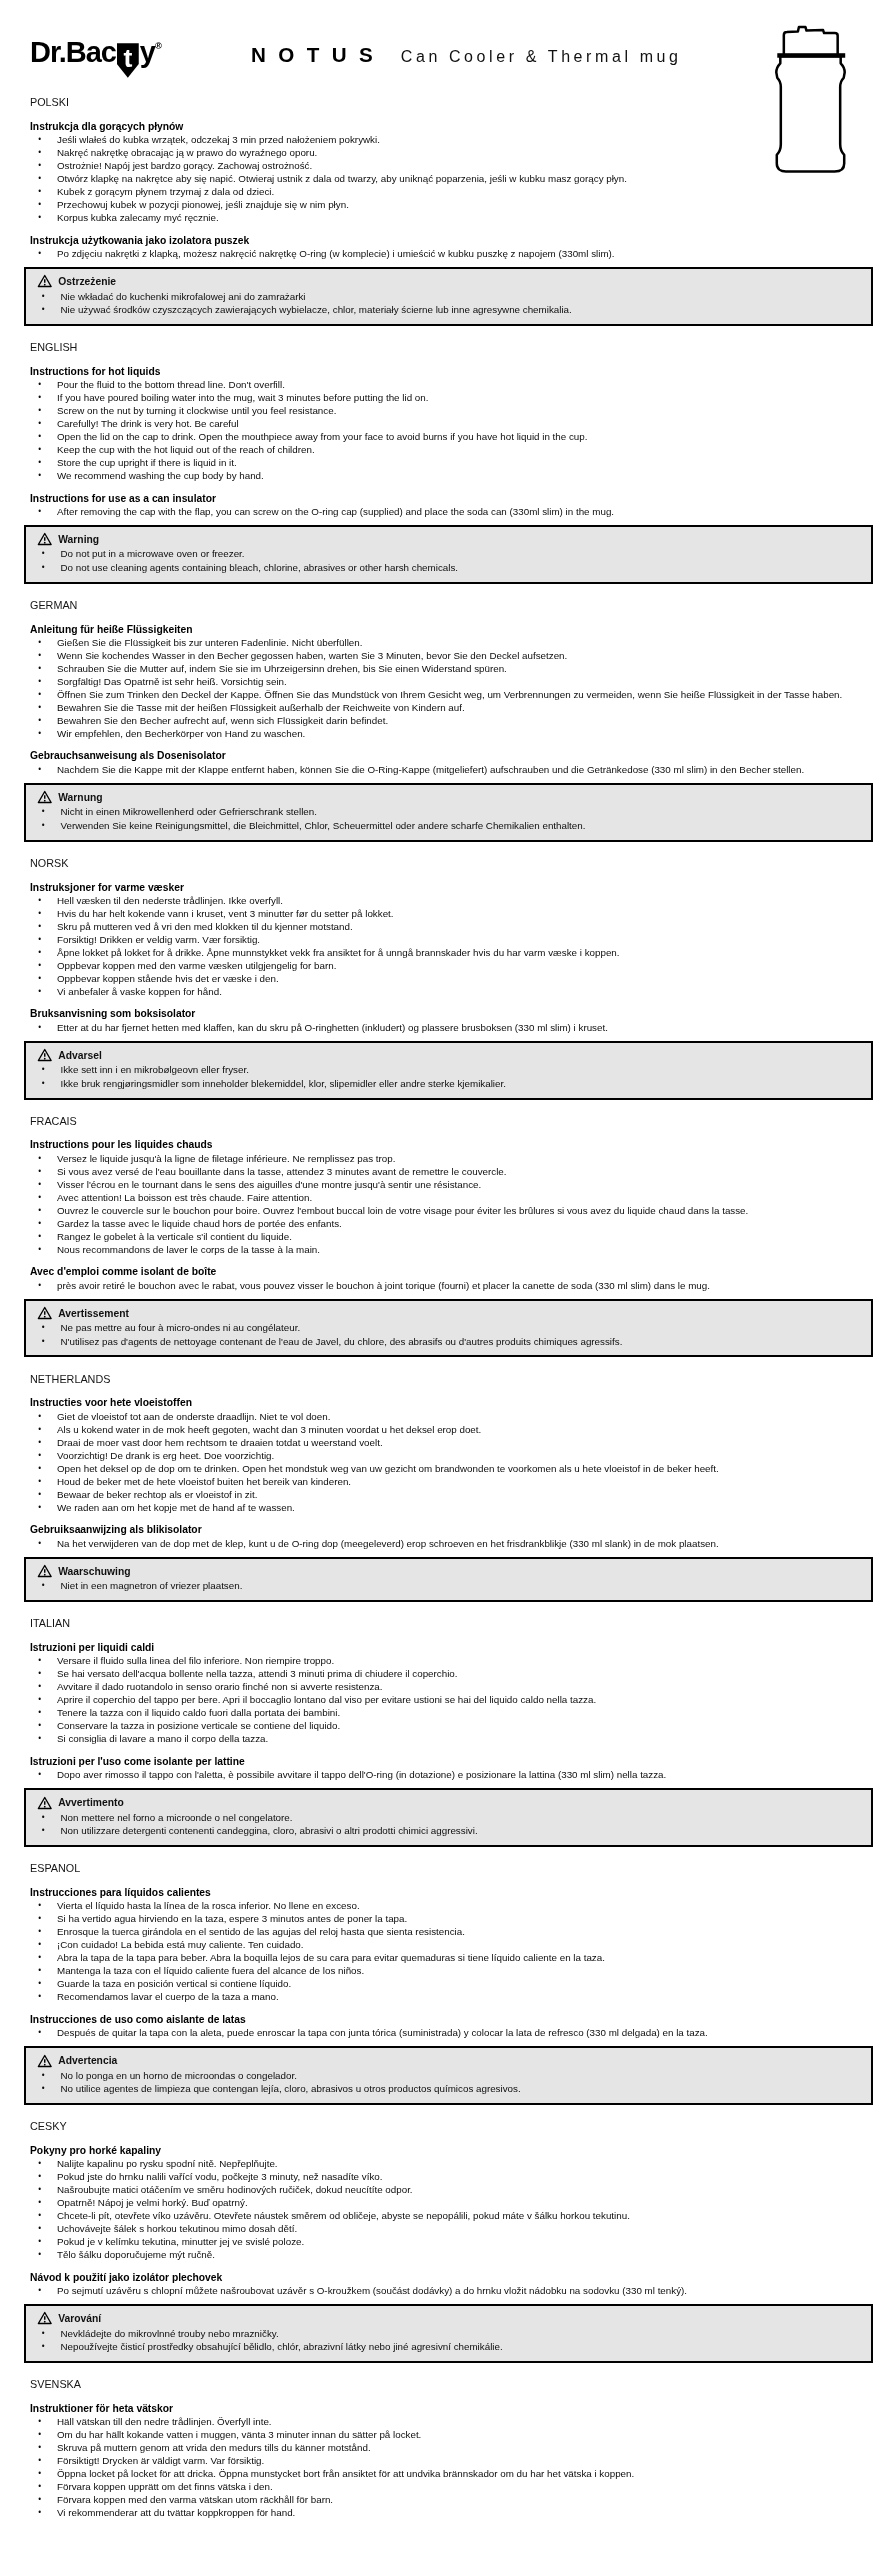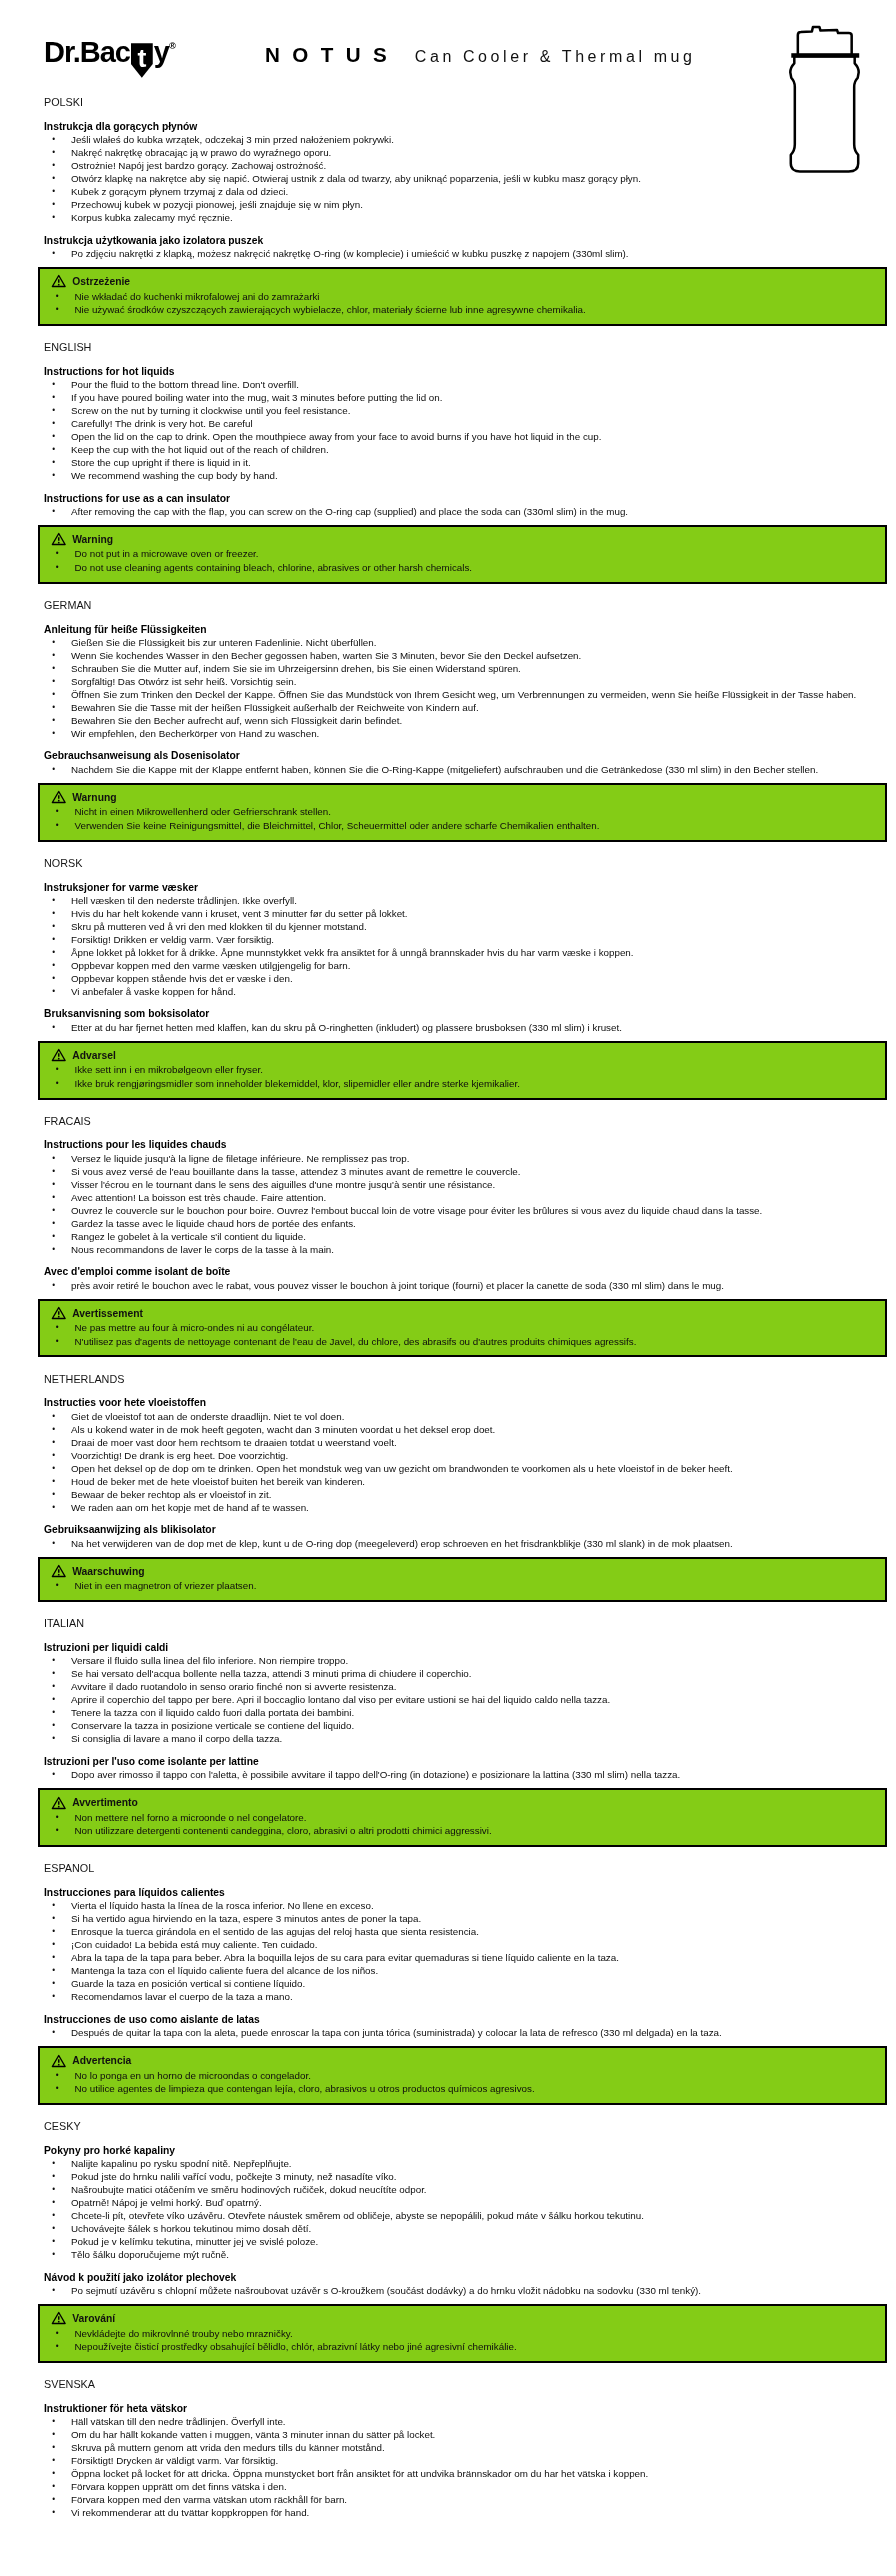--- a/index.html
+++ b/index.html
@@ -13,21 +13,21 @@
     overflow: hidden;
     font-family: "Liberation Sans", "DejaVu Sans", sans-serif;
     color: #101010;
   }
   .page {
     position: relative;
     width: 896px;
     height: 2296px;
     background: #ffffff;
     box-sizing: border-box;
-    padding: 36px 25px 0 44px;
+    padding: 36px 25px 0 30px;
   }
 
   
   .doc-header {
     position: relative;
     height: 49px;
     white-space: nowrap;
   }
   .brand {
     display: inline-block;
@@ -123,21 +123,21 @@
 
   
   .warning-box {
     border: 2.1px solid #000;
     border-top-width: 2.6px;
     border-bottom-width: 2.6px;
     margin: 7.2px 0 0 -5.7px;
     width: 849px;
     box-sizing: border-box;
     padding: 4.1px 10.3px 6.2px 7.2px;
-    background: #84cc16;
+    background: #e5e5e5;
   }
   .warning-head {
     display: flex;
     align-items: center;
     gap: 6.2px;
     margin: 1px 0 2.1px 3.1px;
   }
   .warning-title {
     font-size: 10.3px;
     font-weight: 700;
@@ -231,21 +231,21 @@
     </div>
   </section>
 
   <section class="lang-section">
     <div class="lang-label">GERMAN</div>
     <h2 class="sec-heading hot-title">Anleitung für heiße Flüssigkeiten</h2>
     <ul class="blist hot-list">
           <li>Gießen Sie die Flüssigkeit bis zur unteren Fadenlinie. Nicht überfüllen.</li>
           <li>Wenn Sie kochendes Wasser in den Becher gegossen haben, warten Sie 3 Minuten, bevor Sie den Deckel aufsetzen.</li>
           <li>Schrauben Sie die Mutter auf, indem Sie sie im Uhrzeigersinn drehen, bis Sie einen Widerstand spüren.</li>
-          <li>Sorgfältig! Das Otwórz ist sehr heiß. Vorsichtig sein.</li>
+          <li>Sorgfältig! Das Opatrně ist sehr heiß. Vorsichtig sein.</li>
           <li>Öffnen Sie zum Trinken den Deckel der Kappe. Öffnen Sie das Mundstück von Ihrem Gesicht weg, um Verbrennungen zu vermeiden, wenn Sie heiße Flüssigkeit in der Tasse haben.</li>
           <li>Bewahren Sie die Tasse mit der heißen Flüssigkeit außerhalb der Reichweite von Kindern auf.</li>
           <li>Bewahren Sie den Becher aufrecht auf, wenn sich Flüssigkeit darin befindet.</li>
           <li>Wir empfehlen, den Becherkörper von Hand zu waschen.</li>
         </ul>
     <h2 class="sec-heading can-title">Gebrauchsanweisung als Dosenisolator</h2>
     <ul class="blist can-list">
           <li>Nachdem Sie die Kappe mit der Klappe entfernt haben, können Sie die O-Ring-Kappe (mitgeliefert) aufschrauben und die Getränkedose (330 ml slim) in den Becher stellen.</li>
         </ul>
     <div class="warning-box">

